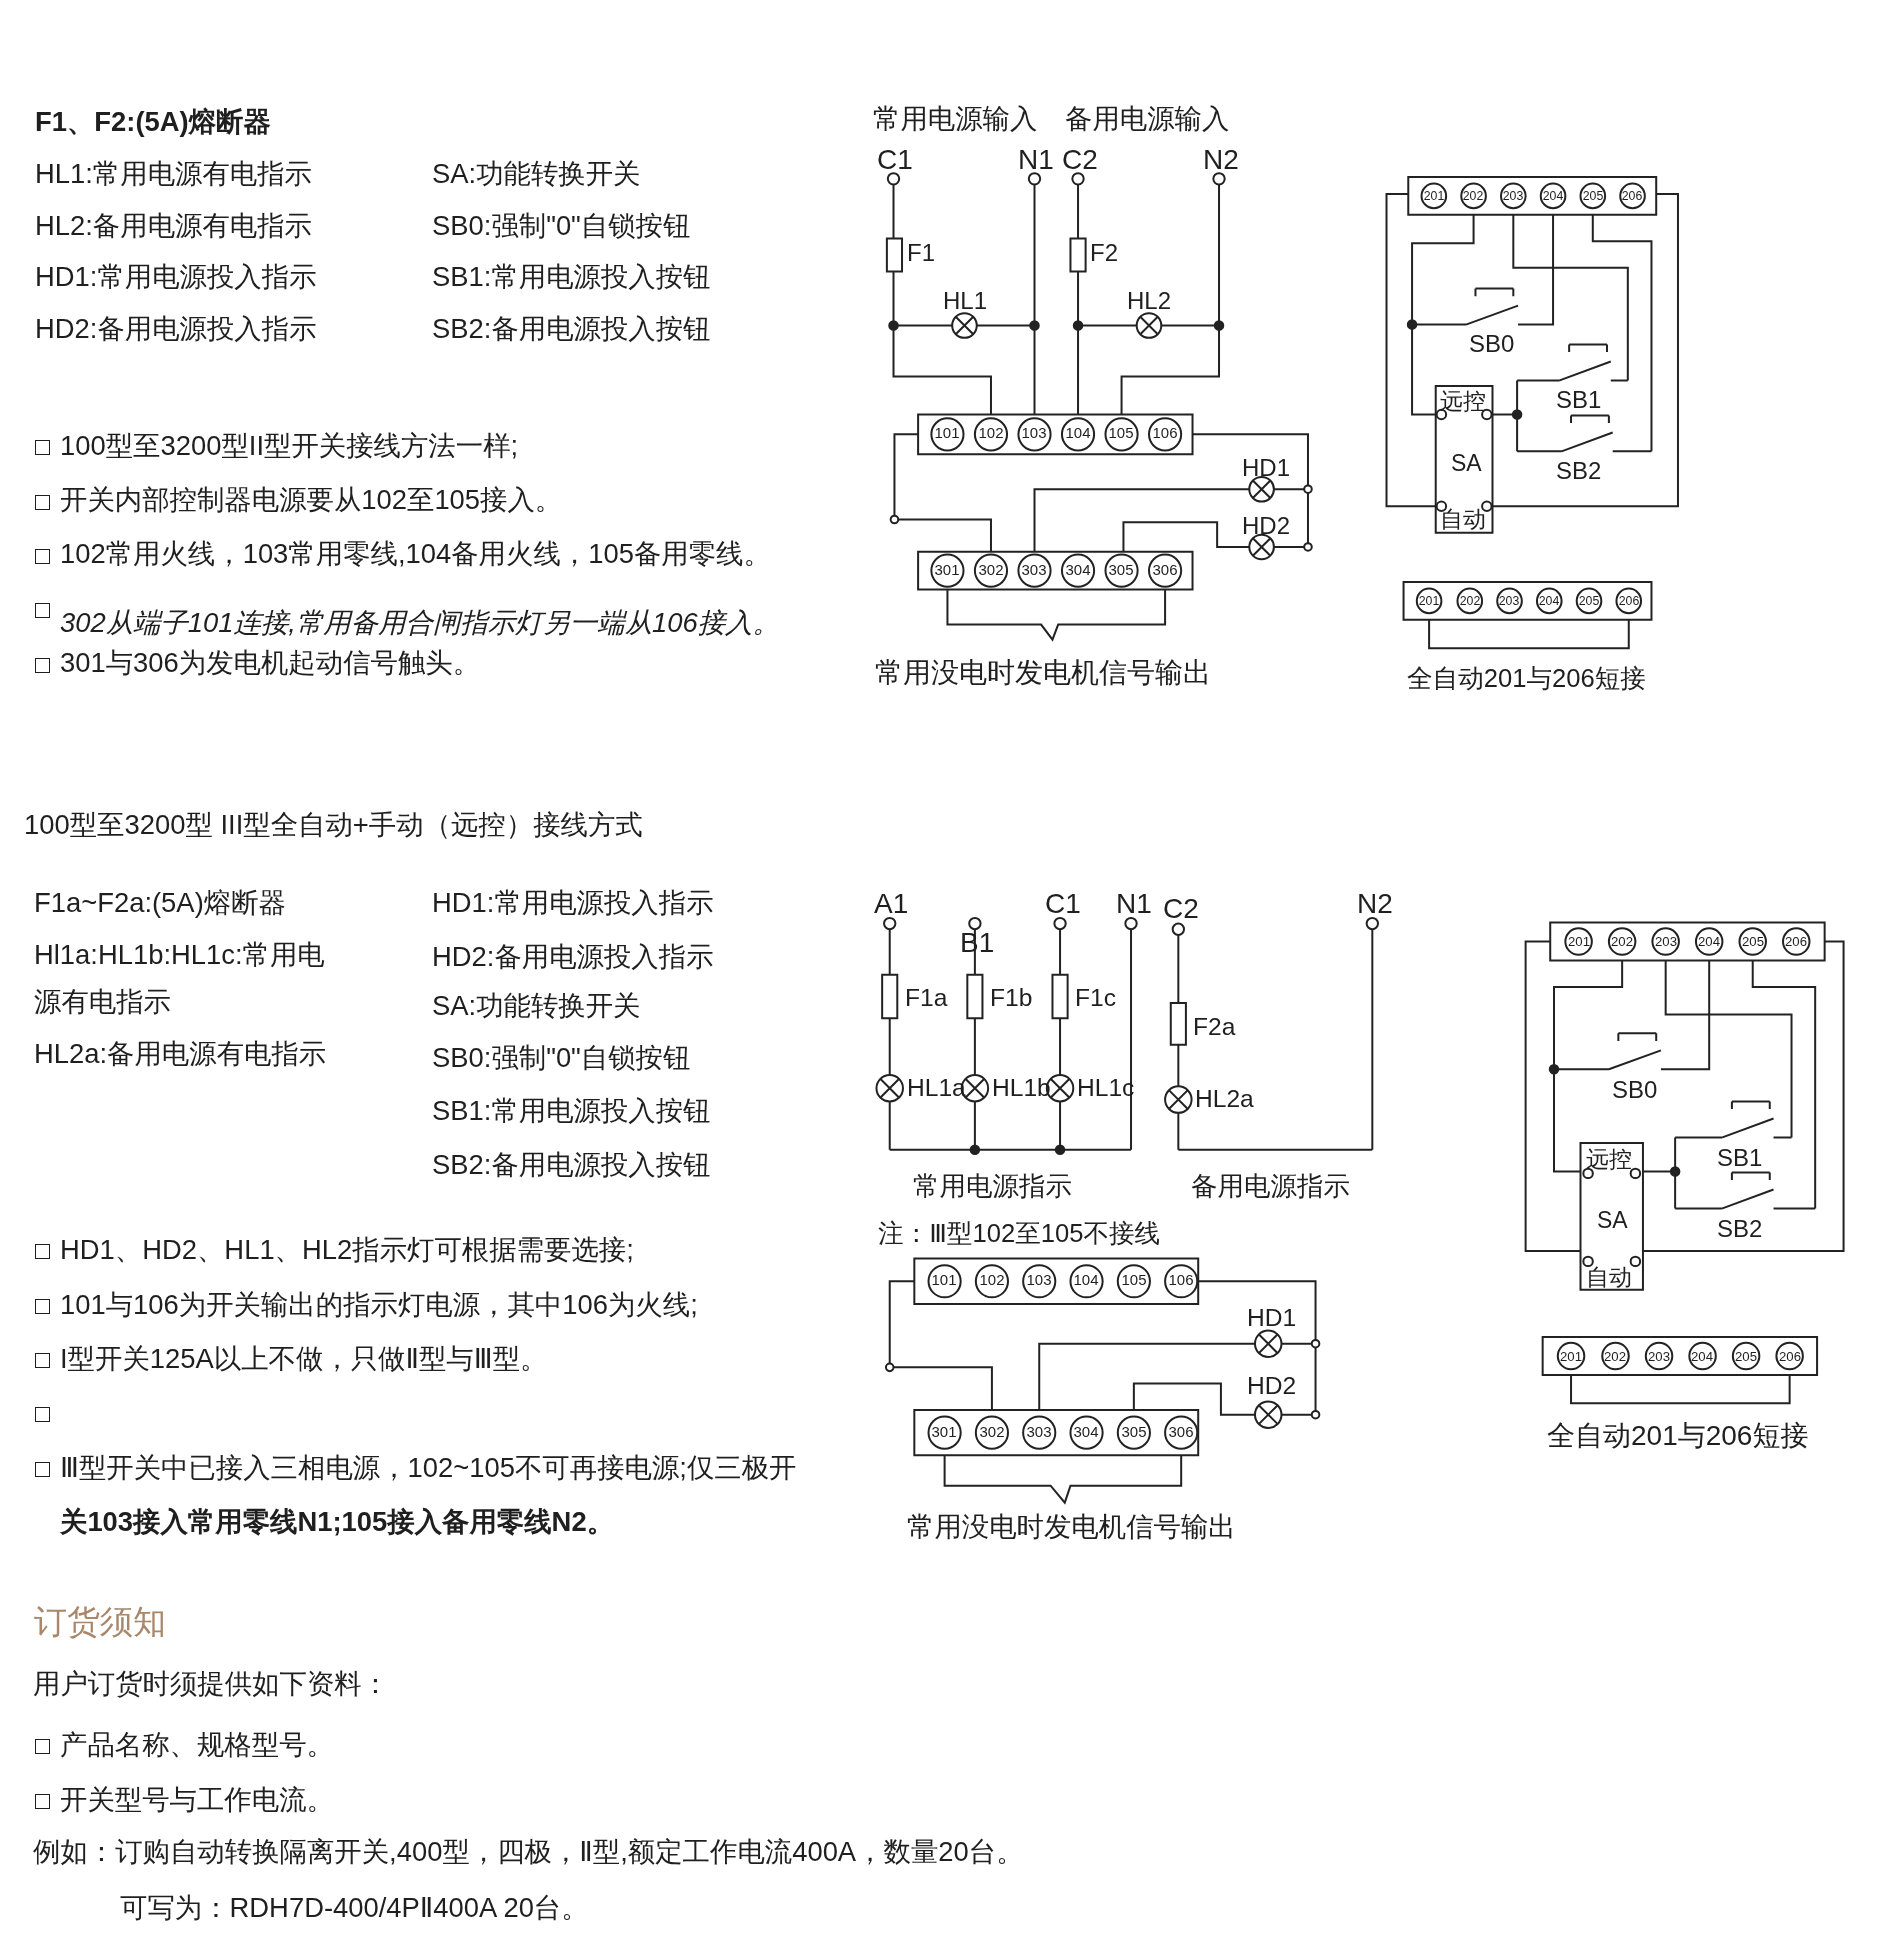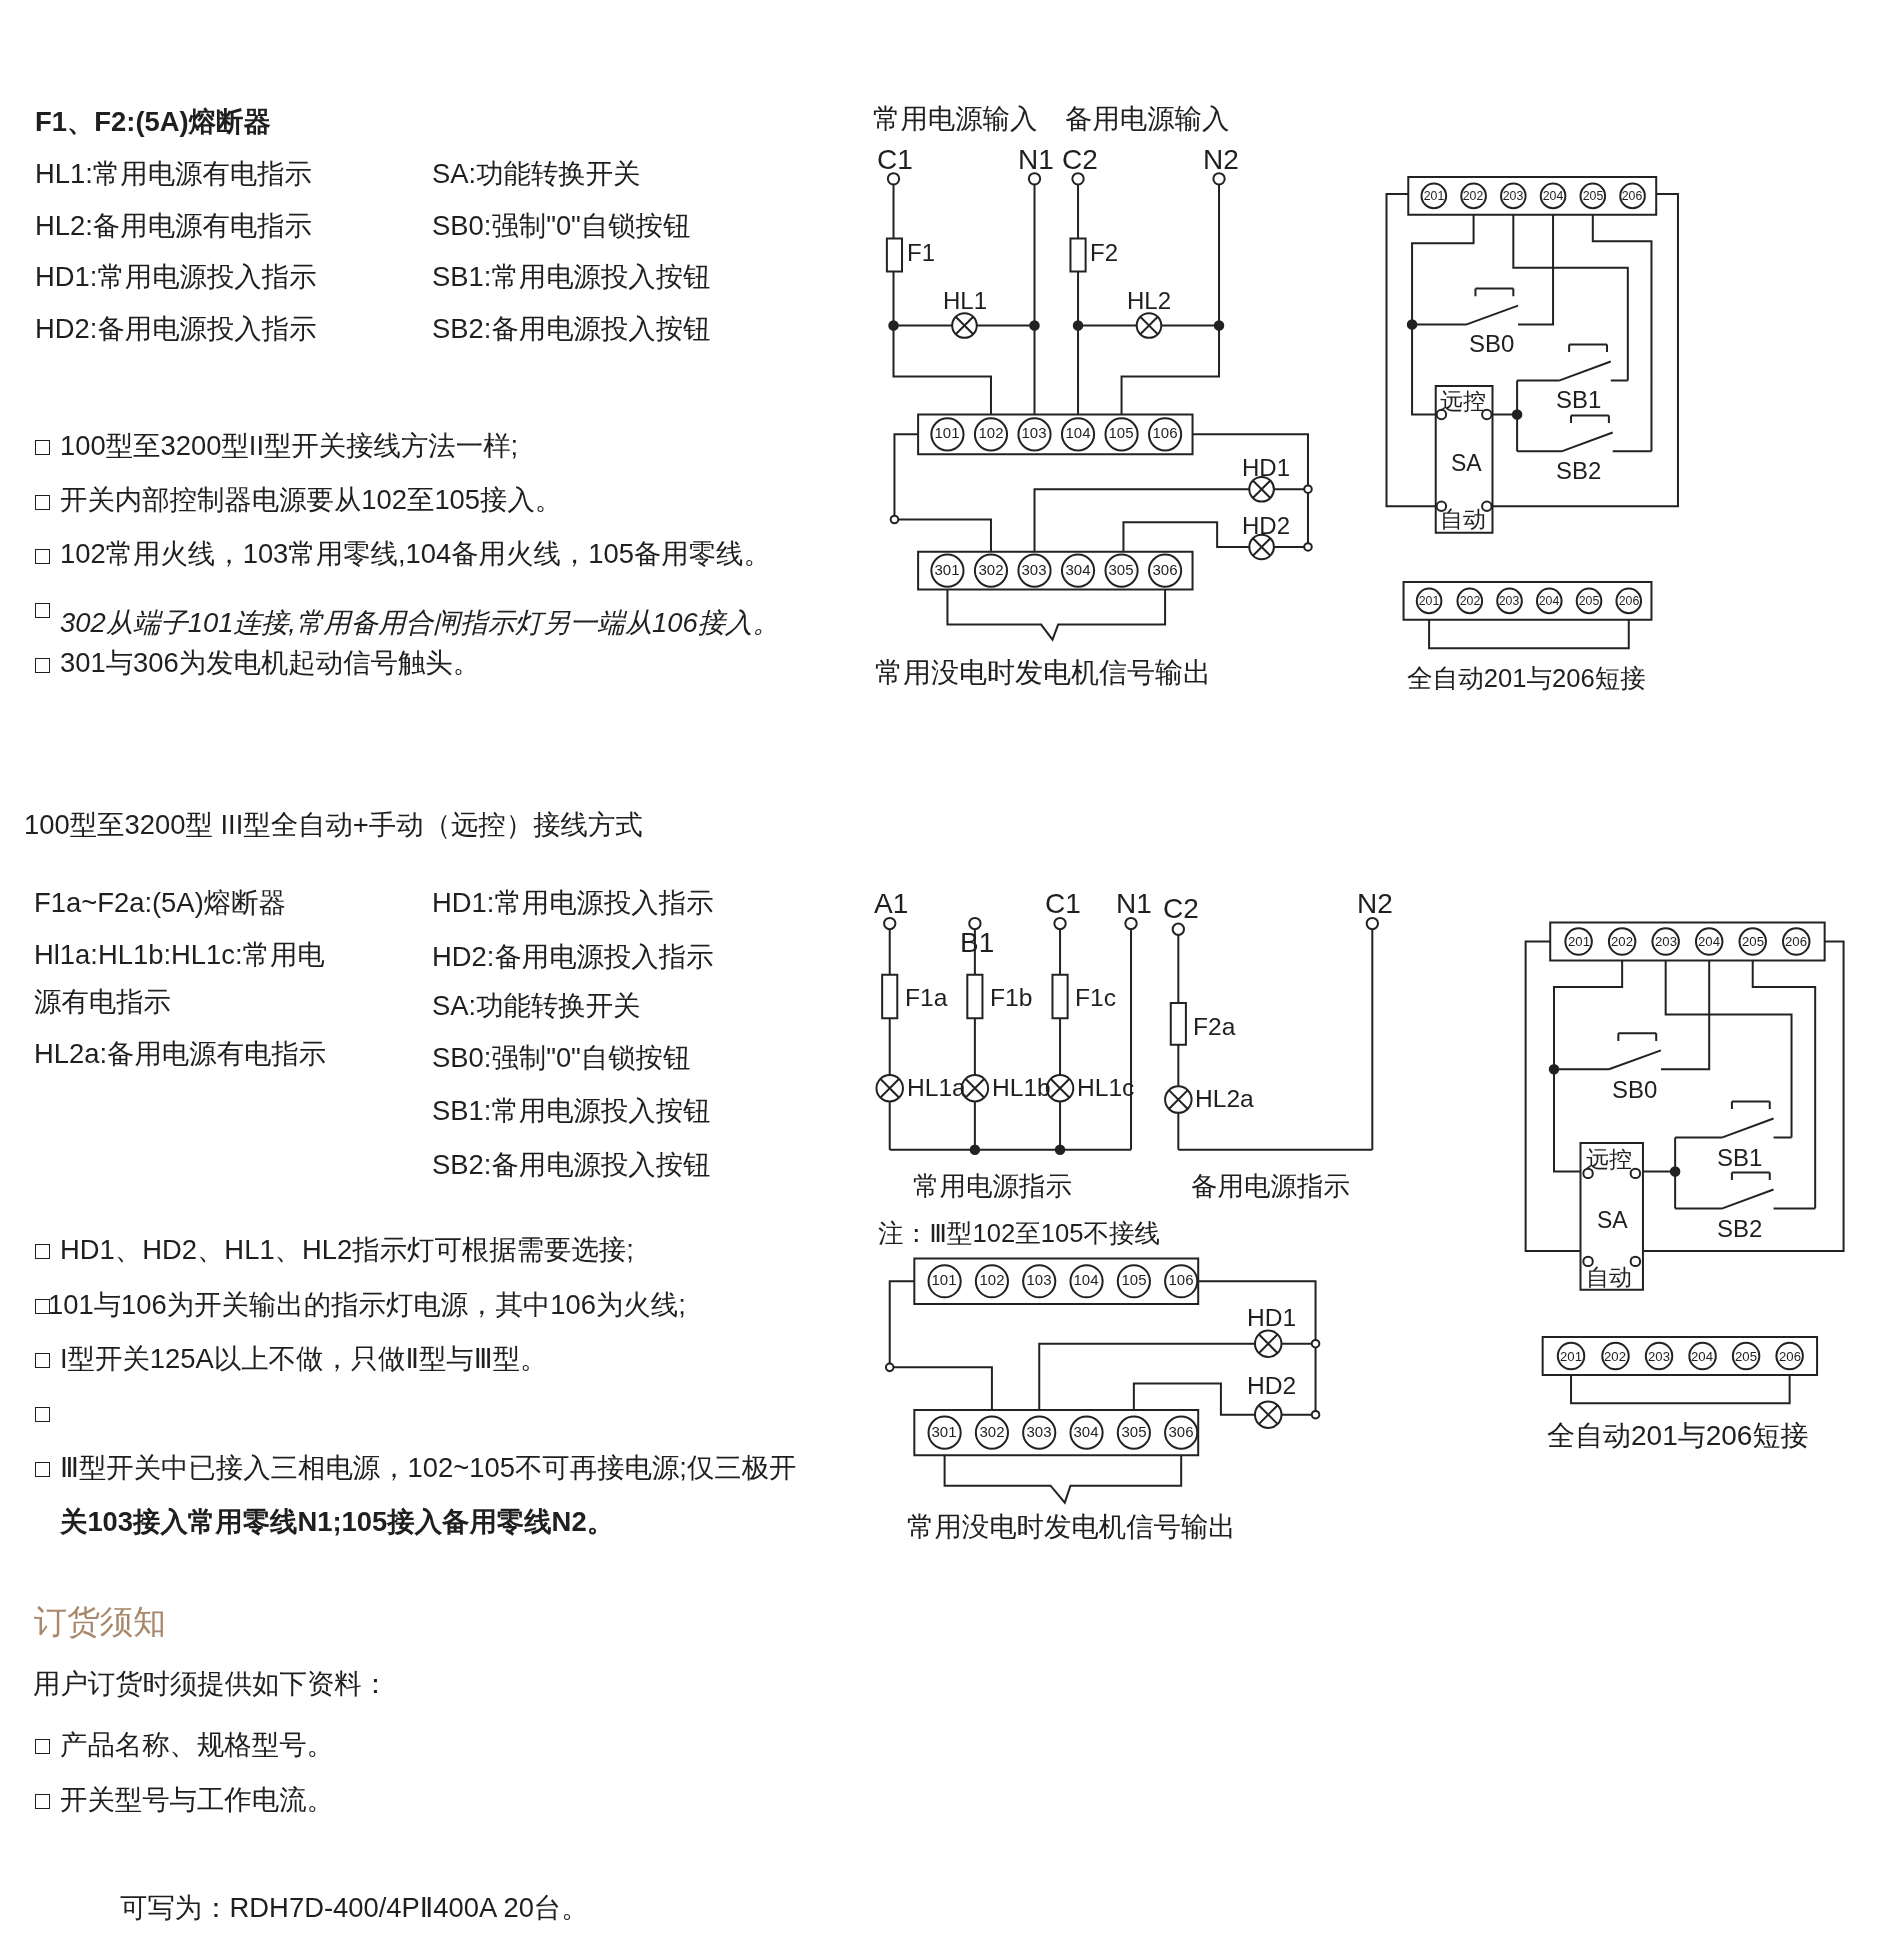--- a/index.html
+++ b/index.html
@@ -289,21 +289,21 @@
   <div class="t fs29" style="left:432px;top:888px;">HD1:常用电源投入指示</div>
   <div class="t fs29" style="left:432px;top:942px;">HD2:备用电源投入指示</div>
   <div class="t fs29" style="left:432px;top:991px;">SA:功能转换开关</div>
   <div class="t fs29" style="left:432px;top:1043px;">SB0:强制"0"自锁按钮</div>
   <div class="t fs29" style="left:432px;top:1096px;">SB1:常用电源投入按钮</div>
   <div class="t fs29" style="left:432px;top:1150px;">SB2:备用电源投入按钮</div>
 
   <div class="sq" style="left:35px;top:1244px;"></div>
   <div class="t fs29" style="left:60px;top:1235px;">HD1、HD2、HL1、HL2指示灯可根据需要选接;</div>
   <div class="sq" style="left:35px;top:1299px;"></div>
-  <div class="t fs29" style="left:48px;top:1290px;text-align:center;">101与106为开关输出的指示灯电源，其中106为火线;</div>
+  <div class="t fs29" style="left:60px;top:1290px;text-align:center;">101与106为开关输出的指示灯电源，其中106为火线;</div>
   <div class="sq" style="left:35px;top:1353px;"></div>
   <div class="t fs29" style="left:60px;top:1344px;">I型开关125A以上不做，只做Ⅱ型与Ⅲ型。</div>
   <div class="sq" style="left:35px;top:1407px;"></div>
   <div class="sq" style="left:35px;top:1462px;"></div>
   <div class="t fs29" style="left:60px;top:1453px;">Ⅲ型开关中已接入三相电源，102~105不可再接电源;仅三极开</div>
   <div class="t fs29" style="left:60px;top:1507px;font-weight:bold;">关103接入常用零线N1;105接入备用零线N2。</div>
 
   <div class="t fs30" style="left:874px;top:888px;">A1</div>
   <div class="t fs30" style="left:960px;top:888px;margin-top:39px;">B1</div>
   <div class="t fs30" style="left:1045px;top:888px;">C1</div>
@@ -357,16 +357,17 @@
   <span class="tn n14" style="left:1746px;top:1350px;">205</span>
   <span class="tn n14" style="left:1790px;top:1350px;">206</span>
   <div class="t fs30" style="left:1547px;top:1420px;">全自动201与206短接</div>
 
   <div class="t fs35 accent" style="left:34px;top:1604px;">订货须知</div>
   <div class="t fs29" style="left:33px;top:1669px;">用户订货时须提供如下资料：</div>
   <div class="sq" style="left:35px;top:1739px;"></div>
   <div class="t fs29" style="left:60px;top:1730px;">产品名称、规格型号。</div>
   <div class="sq" style="left:35px;top:1794px;"></div>
   <div class="t fs29" style="left:60px;top:1785px;">开关型号与工作电流。</div>
+  <div class="t fs29" style="left:33px;top:1837px;">例如：订购自动转换隔离开关,400型，四极，Ⅱ型,额定工作电流400A，数量20台。</div>
   <div class="t fs29" style="left:120px;top:1893px;">可写为：RDH7D-400/4PⅡ400A  20台。</div>
 
 </div>
 
 
 </body></html>

